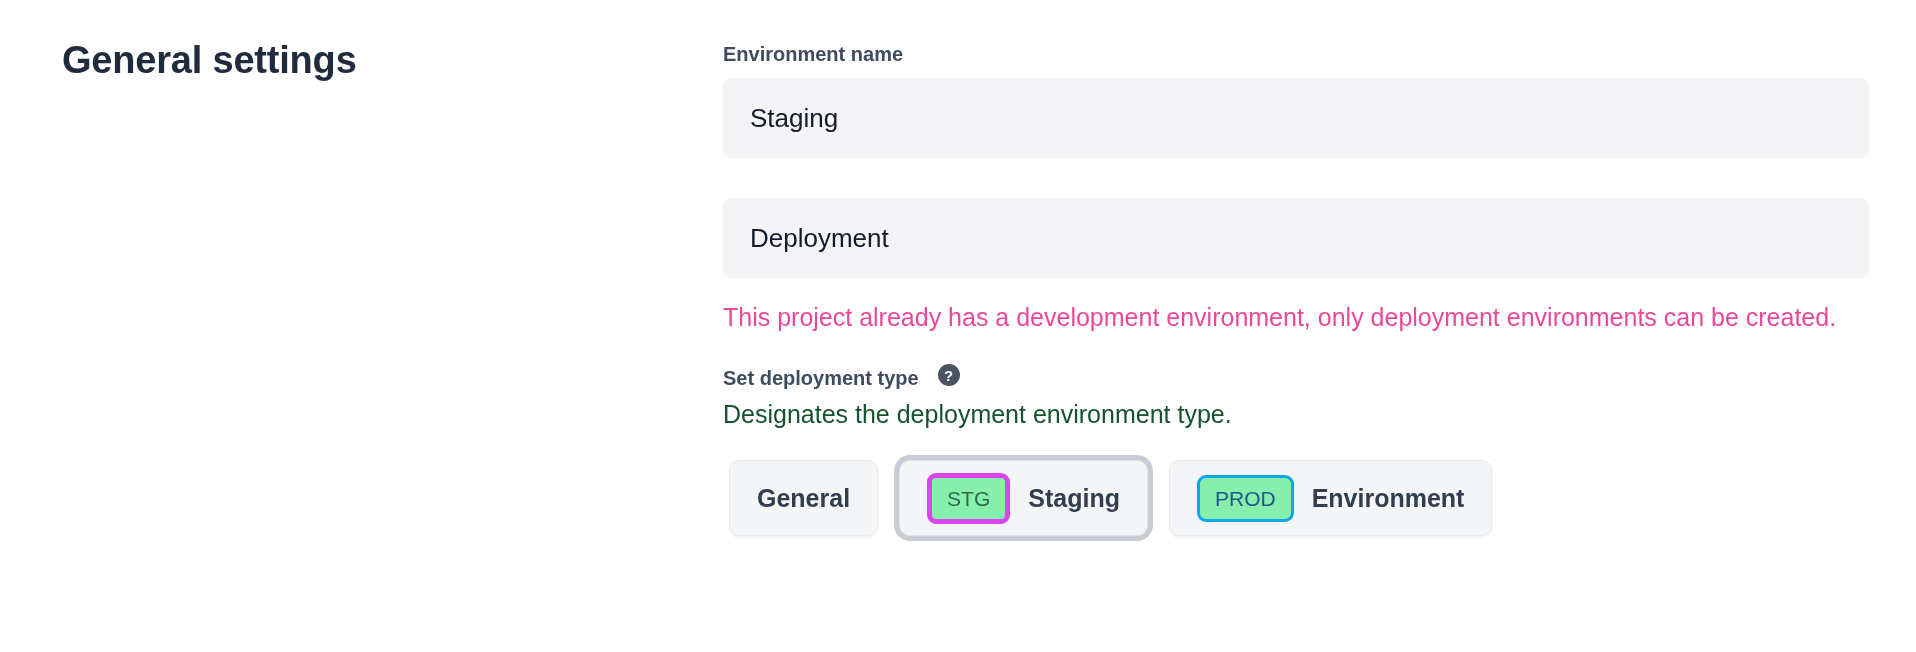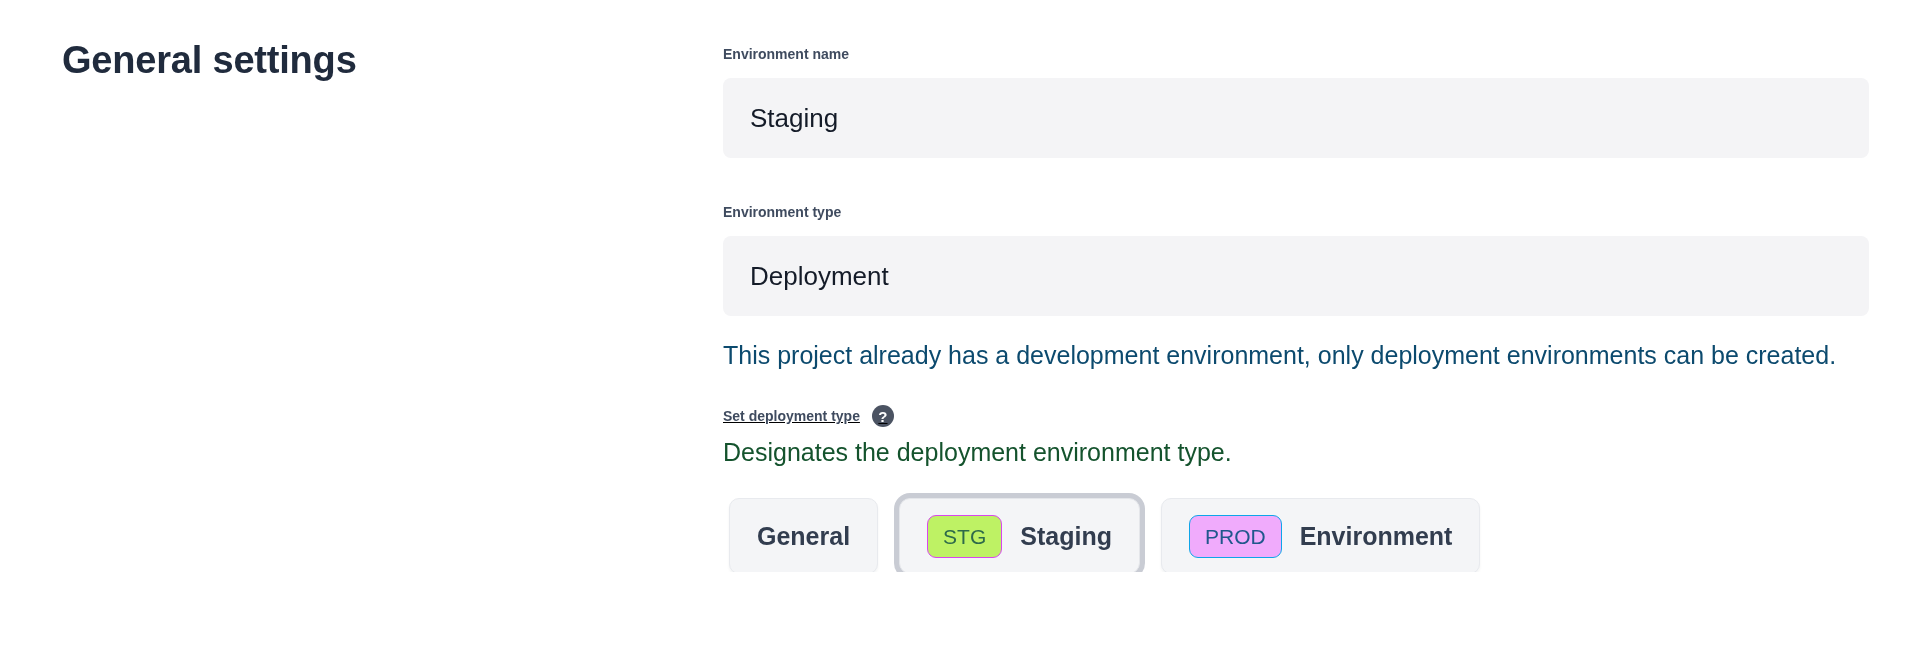--- a/index.html
+++ b/index.html
@@ -27,21 +27,21 @@
     line-height: 40px;
     color: #202b3d;
     letter-spacing: -0.2px;
   }
   .form-col {
     flex: 1 1 auto;
     max-width: 1146px;
   }
   .field-label {
     display: block;
-    font-size: 14px;
+    font-size: 20px;
     font-weight: 700;
     line-height: 28px;
     color: #3f4b5f;
     margin: 0 0 10px 0;
   }
   .text-input {
     display: block;
     box-sizing: border-box;
     width: 100%;
     height: 80px;
@@ -53,28 +53,27 @@
     font-size: 26px;
     color: #141b28;
     outline: none;
   }
   .field-name { margin-bottom: 40px; }
   .field-type { margin-bottom: 28px; }
   .help-text {
     margin: 20px 0 0 0;
     font-size: 25px;
     line-height: 38px;
-    color: #0c4a6e;
+    color: #ec4899;
   }
   .label-row {
     display: flex;
-    align-items: center;
-    gap: 12px;
+    align-items: flex-start;
+    gap: 19px;
     margin: 0 0 6px 0;
-    text-decoration: underline;
   }
   .label-row .field-label { margin: 0; }
   .help-icon {
     width: 22px;
     height: 22px;
     border-radius: 50%;
     background: #4b5362;
     color: #ffffff;
     font-size: 15px;
     font-weight: 700;
@@ -123,27 +122,27 @@
     display: inline-flex;
     align-items: center;
     justify-content: center;
     font-size: 21px;
     font-weight: 400;
     line-height: 1;
     padding: 10px 15px;
     border-radius: 9px;
   }
   .badge-green {
-    background: #bef264;
-    border: 1px solid #d946ef;
+    background: #86efac;
+    border: 5px solid #d946ef;
     color: #2d6a4a;
   }
   .badge-blue {
-    background: #f0abfc;
-    border: 1px solid #0ea5e9;
+    background: #86efac;
+    border: 3px solid #0ea5e9;
     color: #20578c;
   }
   .btn-label { display: inline-block; }
 </style>
 </head>
 <body>
 
 <div class="page">
 
   <aside class="left-col">
@@ -151,21 +150,20 @@
   </aside>
 
   <main class="form-col">
 
     <div class="field-name">
       <label class="field-label">Environment name</label>
       <input class="text-input" type="text" readonly="" value="Staging" style="">
     </div>
 
     <div class="field-type">
-      <label class="field-label">Environment type</label>
       <input class="text-input" type="text" readonly="" value="Deployment" style="">
       <p class="help-text">This project already has a development environment, only deployment environments can be created.</p>
     </div>
 
     <div>
       <div class="label-row">
         <label class="field-label">Set deployment type</label>
         <span class="help-icon">?</span>
       </div>
       <p class="type-desc">Designates the deployment environment type.</p>

